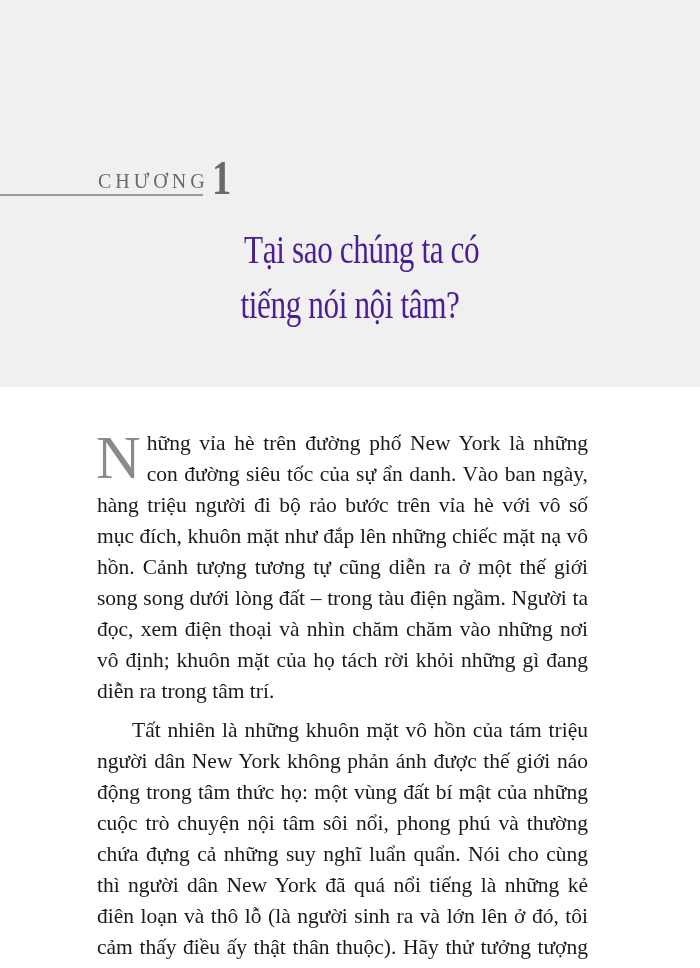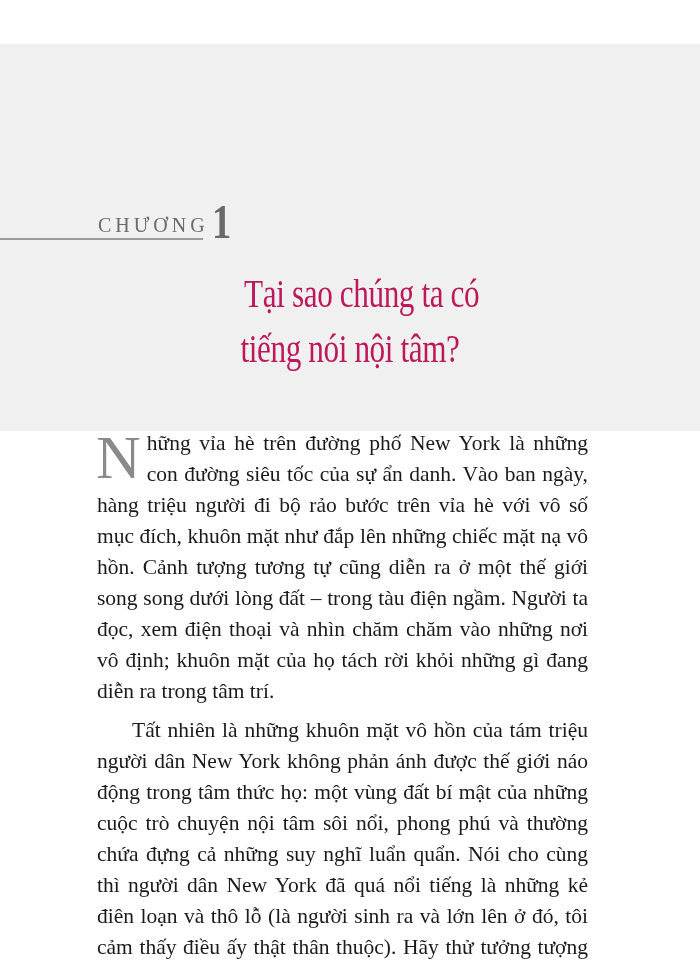--- a/index.html
+++ b/index.html
@@ -16,21 +16,20 @@
       height: 968px;
       background: #ffffff;
     }
     .chapter-header {
       position: absolute;
       left: 0;
       top: 0;
       width: 700px;
       height: 387px;
       background: #f0f0f0;
-      margin-top: 44px;
     }
     .chapter-rule {
       position: absolute;
       left: 0;
       top: 194px;
       width: 203px;
       height: 2px;
       background: #9a9a9a;
     }
     .chapter-label {
@@ -56,21 +55,21 @@
       transform-origin: left top;
     }
     .chapter-title {
       position: absolute;
       left: 0;
       top: 222px;
       width: 700px;
       text-align: center;
       font-family: "Liberation Serif", serif;
       font-size: 40px;
-      color: #be185d;
+      color: #4c1d95;
       line-height: 55px;
       letter-spacing: -0.5px;
     }
     .chapter-title .title-line {
       display: block;
       transform: scaleX(0.78);
       transform-origin: center;
     }
     .chapter-title .title-line-1 {
       padding-left: 30px;

